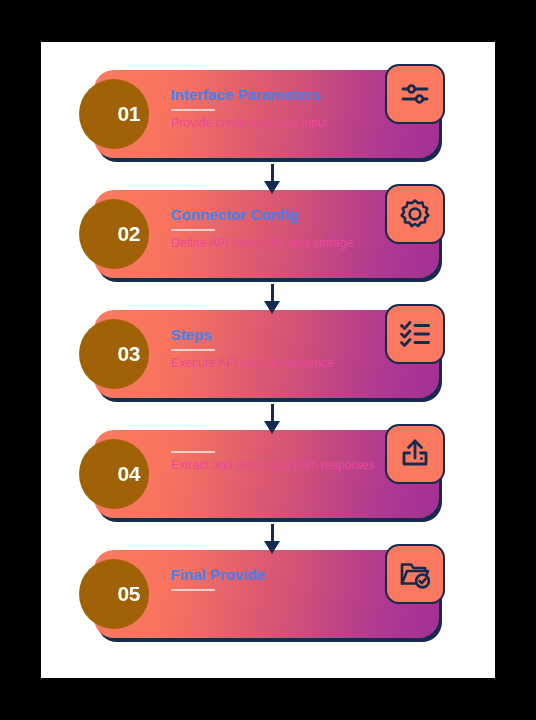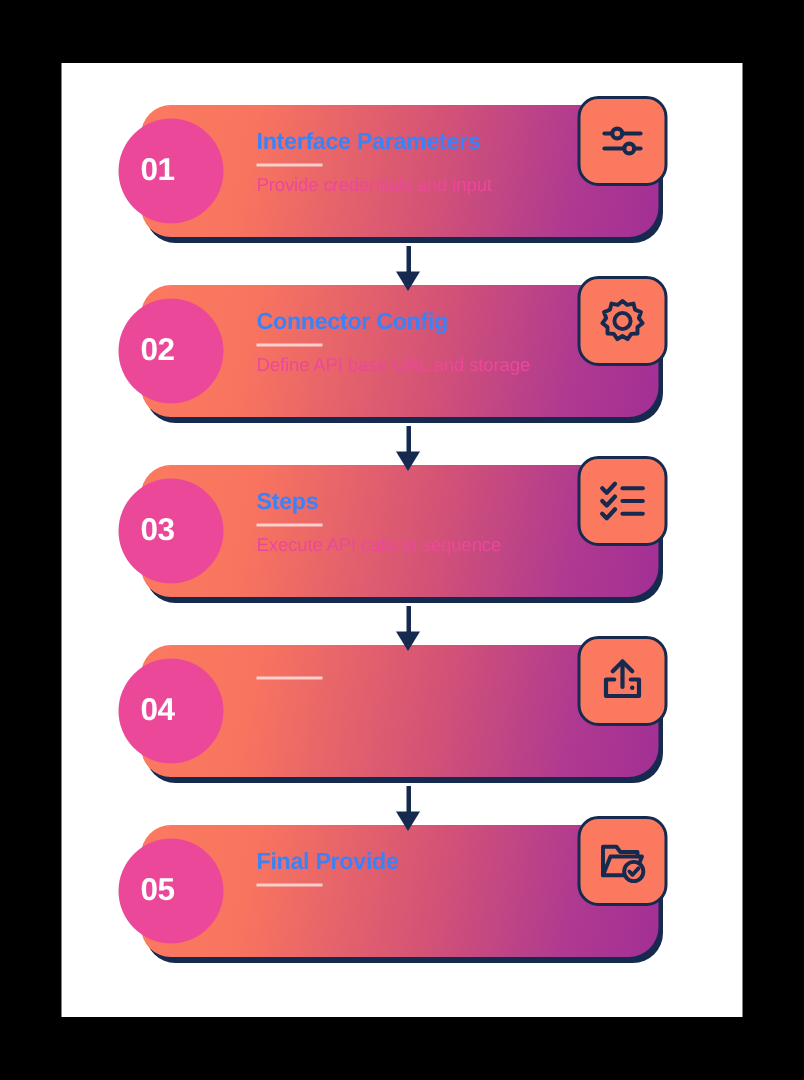--- a/index.html
+++ b/index.html
@@ -72,24 +72,24 @@
   }
 
   
   .badge {
     position: absolute;
     left: 38px;
     top: 15px;
     width: 70px;
     height: 70px;
     border-radius: 50%;
-    background: #ec4899;
+    background: #a16207;
     display: flex;
     align-items: center;
-    justify-content: center;
+    justify-content: flex-end;
     z-index: 3;
   }
   .badge-num {
     color: #ffffff;
     font-size: 21px;
     font-weight: bold;
     letter-spacing: -0.4px;
     font-family: "Liberation Sans", sans-serif;
     transform: translateX(-9px);
   }
@@ -269,20 +269,21 @@
       </div>
 
       <div class="step-block" style="top:382px;">
         <div class="pill-shadow"></div>
         <div class="pill"></div>
         <div class="badge">
           <span class="badge-num">04</span>
         </div>
         <div class="pill-text">
           <div class="title-rule"></div>
+          <div class="step-desc">Extract and store data from resporses</div>
         </div>
         <div class="icon-tile">
           <span>
             <svg width="34" height="34" viewBox="0 0 34 34" fill="none" stroke="#152a4e" stroke-width="2.8" stroke-linecap="round" stroke-linejoin="round">
               <line x1="17" y1="4" x2="17" y2="21"></line>
               <polyline points="10.5,10.5 17,4 23.5,10.5"></polyline>
               <path d="M6 16 H11.5 M22.5 16 H28 V27 H6 V16"></path>
               <circle cx="23.5" cy="21.5" r="1.5" fill="#152a4e" stroke="none"></circle>
             </svg>
           </span>

